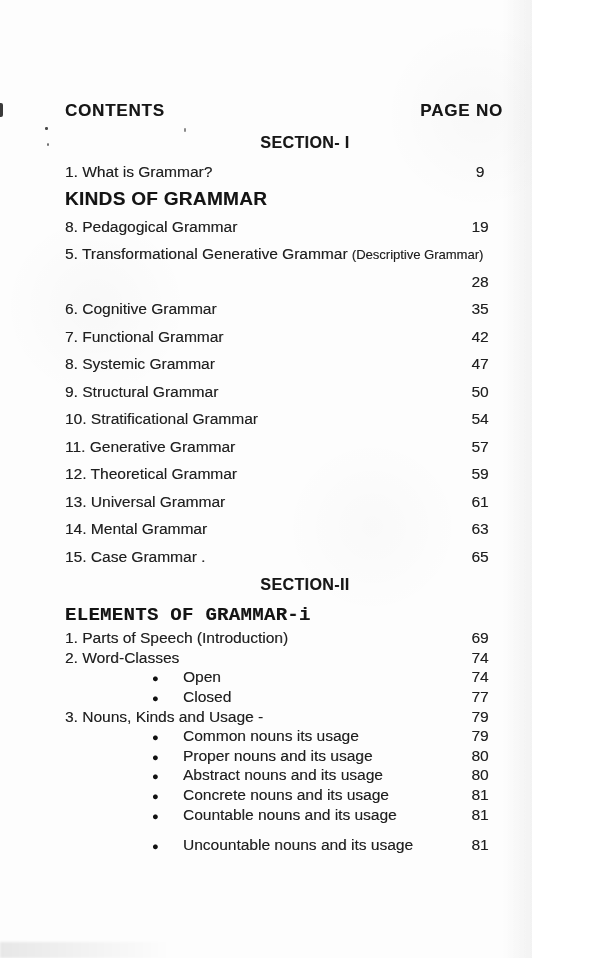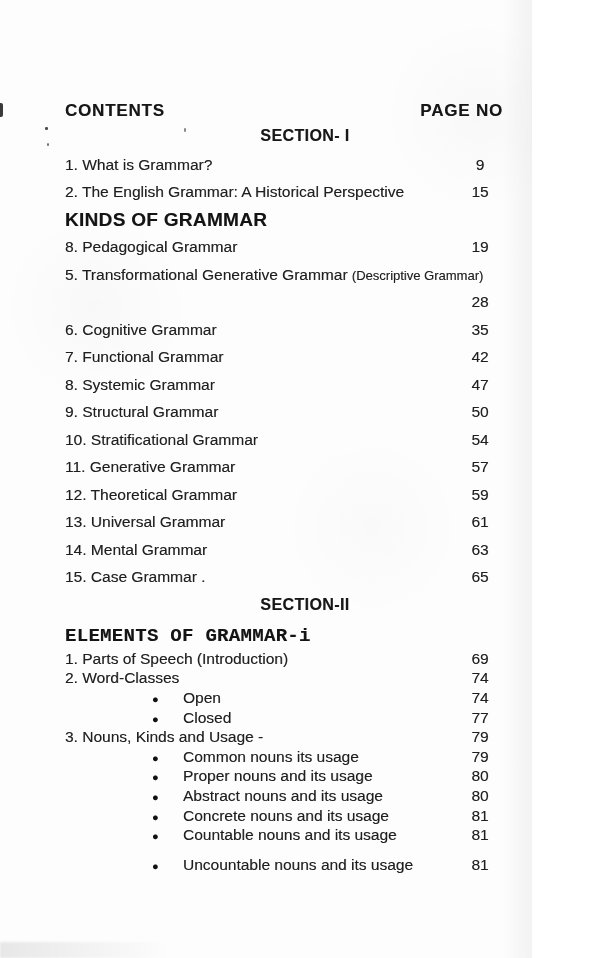--- a/index.html
+++ b/index.html
@@ -30,21 +30,21 @@
   
   .toc-header {
     display:flex; justify-content:space-between; align-items:baseline;
     height:22px;
     font-weight:bold; font-size:17px; letter-spacing:0.8px;
     color:#161616;
   }
 
   
   .section-heading {
-    height:24px; margin-top:4px;
+    height:24px; margin-top:11px;
     text-align:center;
     font-weight:bold; font-size:16px; letter-spacing:0.4px;
     color:#171717;
   }
   .section-heading > span { position:relative; left:21px; }
   .section-heading.second { margin-top:5px; height:26px; }
 
   
   .row { display:flex; align-items:center; }
   .rows-s1 .row { height:27.5px; }
@@ -99,24 +99,20 @@
     </div>
 
     <div class="section-heading">
       <span>SECTION- I</span>
     </div>
     <div class="rows-s1">
         <div class="row item">
           <span class="title"><span>1. What is Grammar?</span></span>
           <span class="pg">9</span>
         </div>
-        <div class="row item">
-          <span class="title"><span>2. The English Grammar: A Historical Perspective</span></span>
-          <span class="pg">15</span>
-        </div>
         <div class="row subhead">
           <span class="title"><span>KINDS OF GRAMMAR</span></span>
         </div>
         <div class="row item">
           <span class="title"><span>8. Pedagogical Grammar</span></span>
           <span class="pg">19</span>
         </div>
         <div class="row item">
           <span class="title"><span>5. Transformational Generative Grammar </span><span class="note">(Descriptive Grammar)</span></span>
           <span class="pg"></span>

